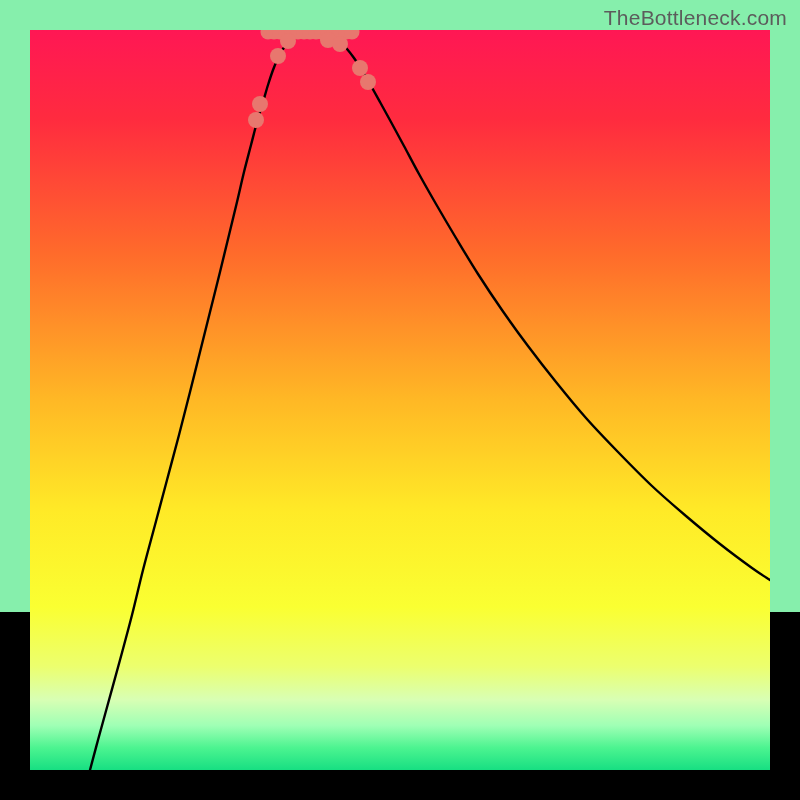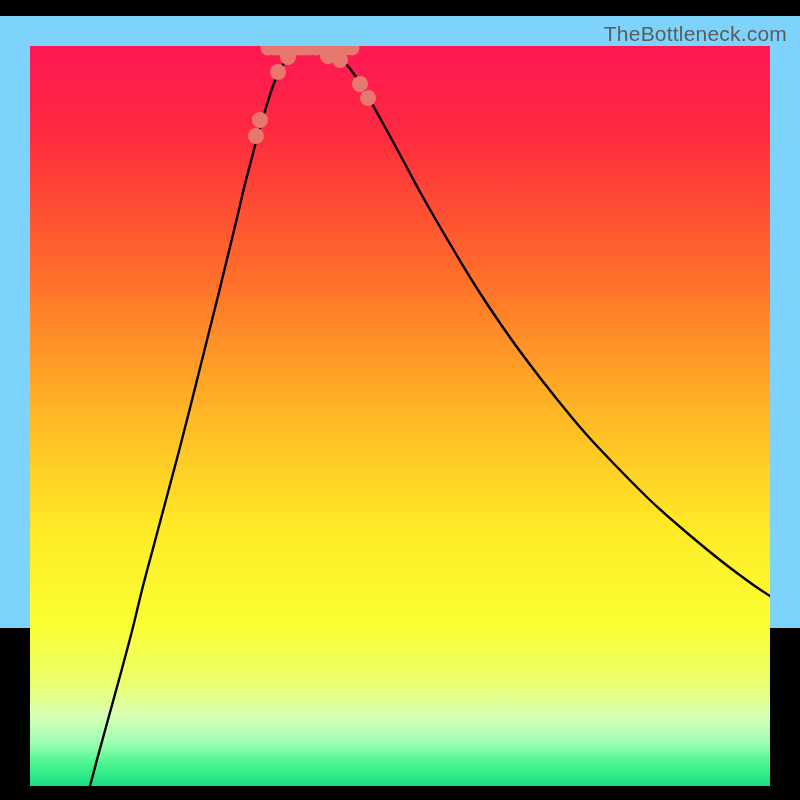--- a/index.html
+++ b/index.html
@@ -6,23 +6,23 @@
     margin: 0;
     padding: 0;
     width: 800px;
     height: 800px;
     overflow: hidden;
     background: #000;
     font-family: Arial, Helvetica, sans-serif;
   }
   .frame {
     position: absolute;
-    left: 0; top: 16px;
+    left: 0; top: 0;
     width: 800px; height: 612px;
-    background: #7dd3fc;
+    background: #86efac;
   }
   .plot {
     position: absolute;
     left: 30px; top: 30px;
     width: 740px; height: 740px;
     overflow: hidden;
   }
   .watermark {
     position: absolute;
     top: 6px;

